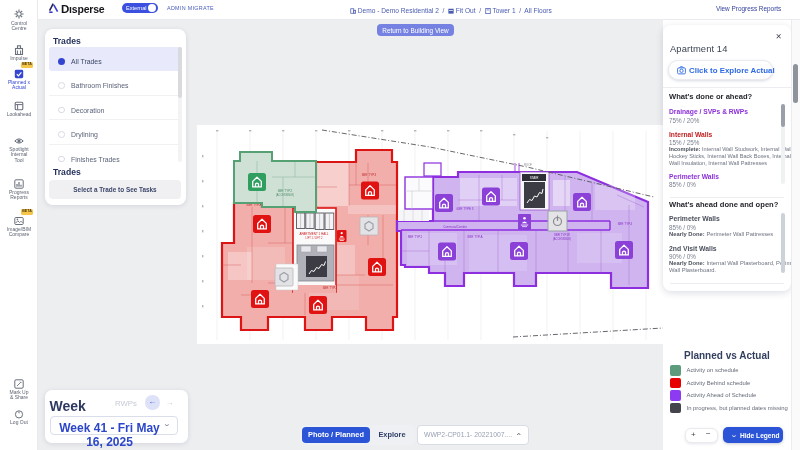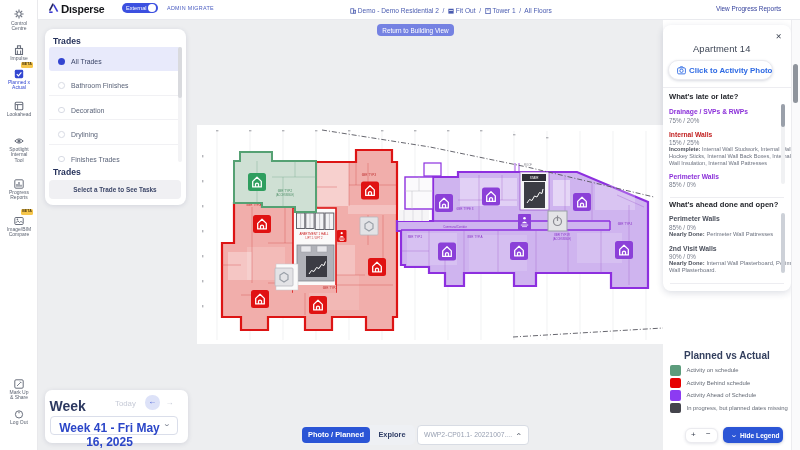--- a/index.html
+++ b/index.html
@@ -367,21 +367,21 @@
 <div class="abs" style="left:177.5px;top:46.5px;width:4px;height:51px;background:#d9dade;border-radius:2px;"></div>
 
 <div class="abs" style="left:53px;top:166.5px;font-size:8.6px;font-weight:bold;color:#27335c;">Trades</div>
 
 <div class="abs" style="left:49px;top:179.5px;width:132px;height:19.5px;background:#f0f0f3;border-radius:4px;font-size:6.4px;font-weight:bold;color:#3c4668;text-align:center;line-height:20px;">Select a Trade to See Tasks</div>
 
 <div class="abs" style="left:45px;top:389.5px;width:143px;height:53.5px;background:#ffffff;border-radius:7px;box-shadow:0 1px 5px rgba(40,50,90,0.13);"></div>
 
 <div class="abs" style="left:49.5px;top:397.5px;font-size:14px;font-weight:bold;color:#2c3860;">Week</div>
 
-<div class="abs" style="left:115px;top:398.5px;font-size:7.8px;color:#c6cad6;">Today</div>
+<div class="abs" style="left:115px;top:398.5px;font-size:7.8px;color:#c6cad6;">RWPs</div>
 
 <div class="abs" style="left:145px;top:395px;width:14.5px;height:14.5px;border-radius:50%;background:#dde2f8;color:#3e57d6;font-size:8px;font-weight:bold;text-align:center;line-height:14px;">←</div>
 
 <div class="abs" style="left:165.5px;top:398px;color:#c6cad6;font-size:8px;font-weight:bold;">→</div>
 
 <div class="abs" style="left:49.5px;top:415.5px;width:128px;height:19.5px;background:#fff;border:1px solid #dadeea;border-radius:4px;"></div>
 <div class="abs" style="left:49.5px;top:421px;width:120px;text-align:center;font-size:12px;font-weight:bold;color:#2b46c8;">Week 41 - Fri May 16, 2025</div>
 <div class="abs" style="left:164px;top:420px;font-size:7px;color:#6a7183;transform:scaleX(1.4);">⌄</div>
 
 <div class="abs" style="left:300px;top:424.5px;width:114.5px;height:20px;background:#eef0f4;border-radius:5px;"></div>
@@ -391,33 +391,33 @@
 <div class="abs" style="left:417px;top:424.5px;width:112px;height:20px;background:#fff;border:1px solid #d8dce4;border-radius:4px;"></div>
 <div class="abs" style="left:424px;top:431px;font-size:6.8px;color:#98a0b2;">WWP2-CP01.1- 20221007....</div>
 <div class="abs" style="left:516px;top:431.5px;font-size:6.5px;color:#434a58;transform:scaleX(1.3);">⌃</div>
 
 <div class="abs" style="left:663px;top:19.5px;width:128px;height:430.5px;background:#ffffff;"></div>
 
 <div class="abs" style="left:663px;top:25px;width:128px;height:265.5px;background:#ffffff;border-radius:8px;box-shadow:0 2px 7px rgba(40,50,90,0.16);"></div>
 
 <div class="abs" style="left:775.5px;top:32px;font-size:7.5px;color:#3a4150;">✕</div>
 
-<div class="abs" style="left:670px;top:43px;font-size:9.4px;font-weight:500;color:#3c4454;letter-spacing:0.1px;margin-left:23px;">Apartment 14</div>
+<div class="abs" style="left:670px;top:43px;font-size:9.4px;font-weight:500;color:#3c4454;letter-spacing:0.1px;">Apartment 14</div>
 
 <div class="abs" style="left:668px;top:60px;width:105px;height:20px;background:#fff;border:1px solid #ebebef;border-radius:10px;box-shadow:0 1px 3px rgba(40,50,90,0.18);"></div>
 <svg class="abs" style="left:677px;top:65.5px;" width="9" height="9" viewBox="0 0 12 12">
     <rect x="0.8" y="2.5" width="10.4" height="8" rx="1.5" fill="none" stroke="#2f6be4" stroke-width="1.2"></rect>
     <path d="M3.5 2.5 L4.5 1 L7.5 1 L8.5 2.5" fill="none" stroke="#2f6be4" stroke-width="1.2"></path>
     <circle cx="6" cy="6.4" r="2.2" fill="none" stroke="#2f6be4" stroke-width="1.2"></circle>
   </svg>
-<div class="abs" style="left:689px;top:66px;font-size:7.9px;font-weight:bold;color:#2e6ae4;">Click to Activity Photo</div>
+<div class="abs" style="left:689px;top:66px;font-size:7.9px;font-weight:bold;color:#2e6ae4;">Click to Explore Actual</div>
 
 <div class="abs" style="left:663px;top:86.5px;width:128px;height:1px;background:#ededf1;"></div>
 
-<div class="abs" style="left:669px;top:91.5px;font-size:7.6px;font-weight:bold;color:#26282e;">What's late or late?</div>
+<div class="abs" style="left:669px;top:91.5px;font-size:7.6px;font-weight:bold;color:#26282e;">What's done or ahead?</div>
 
 <div class="abs" style="left:669px;top:107.5px;font-size:6.7px;font-weight:bold;color:#8b30d9;">Drainage / SVPs &amp; RWPs</div>
 <div class="abs" style="left:669px;top:116.5px;font-size:6.3px;color:#787e8c;">75% / 20%</div>
 
 <div class="abs" style="left:669px;top:130.5px;font-size:6.7px;font-weight:bold;color:#c22020;">Internal Walls</div>
 <div class="abs" style="left:669px;top:139px;font-size:6.3px;color:#787e8c;">15% / 25%</div>
 <div class="abs" style="left:669px;top:146px;font-size:5.6px;line-height:6.9px;color:#6d7380;white-space:nowrap;"><b style="color:#4c515c;">Incomplete:</b> Internal Wall Studwork, Internal Wall<br>Hockey Sticks, Internal Wall Back Boxes, Internal<br>Wall Insulation, Internal Wall Pattresses</div>
 
 <div class="abs" style="left:669px;top:172.5px;font-size:6.7px;font-weight:bold;color:#8b30d9;">Perimeter Walls</div>
 <div class="abs" style="left:669px;top:181px;font-size:6.3px;color:#787e8c;">85% / 0%</div>

